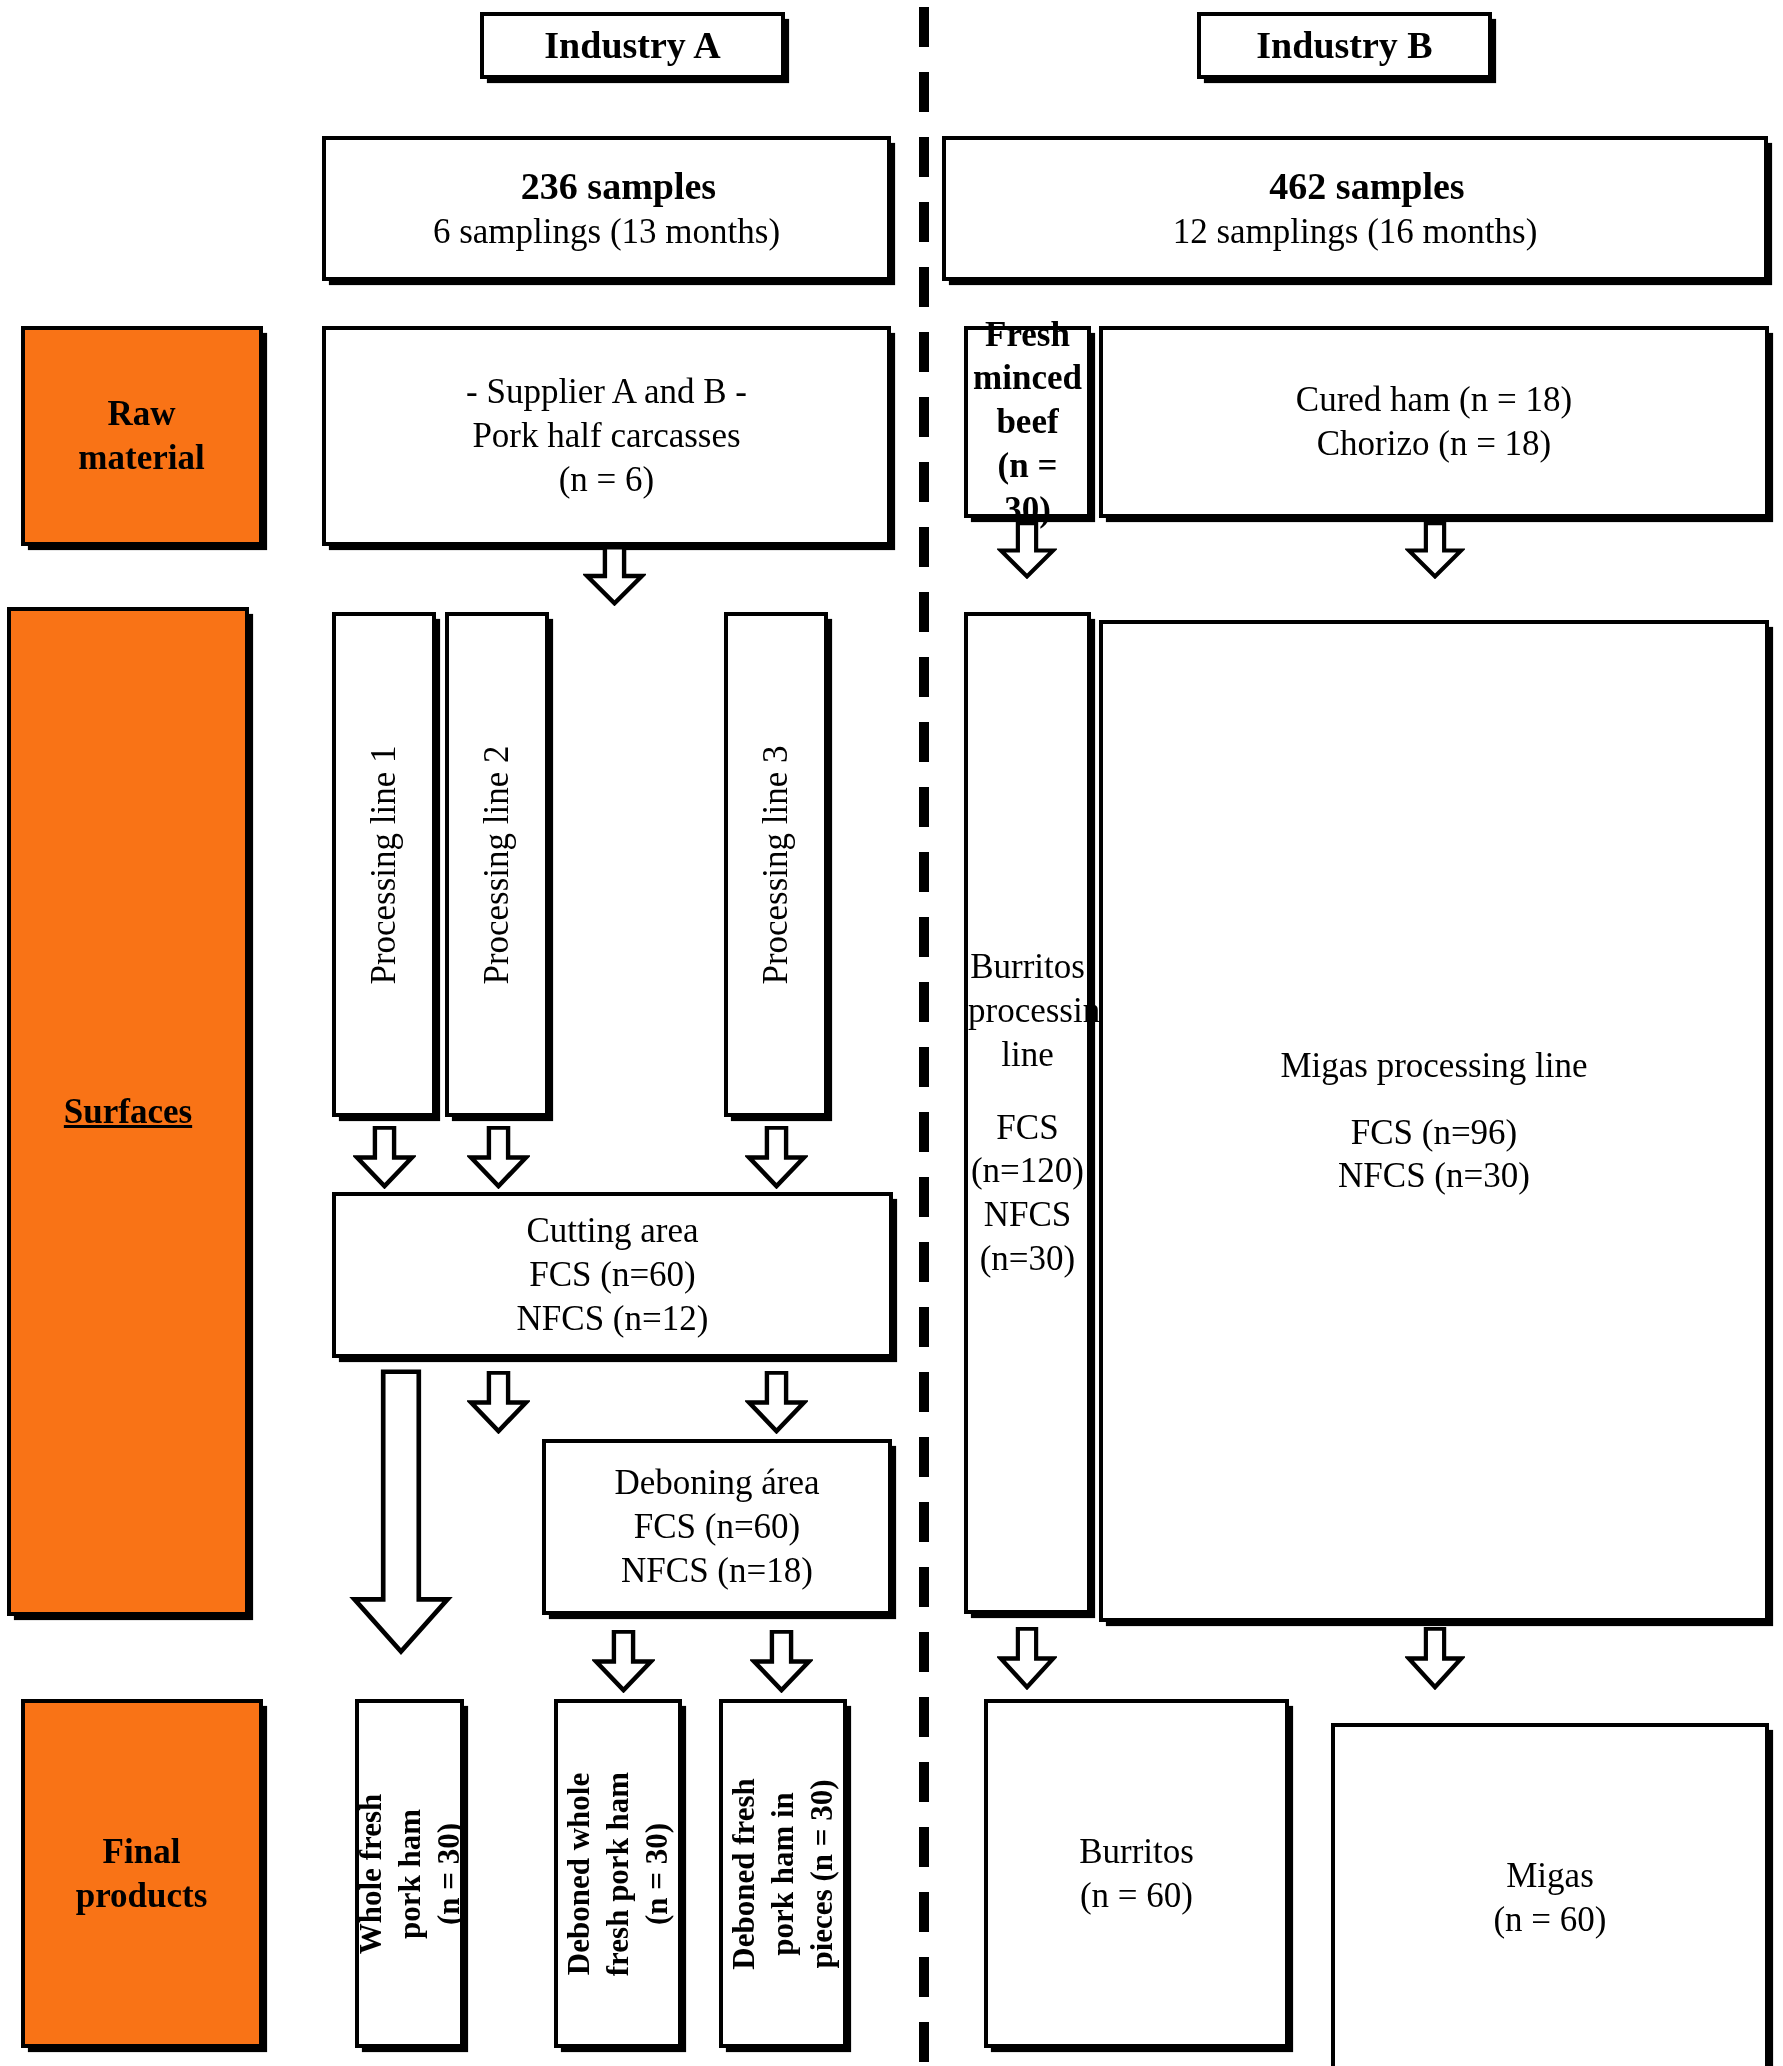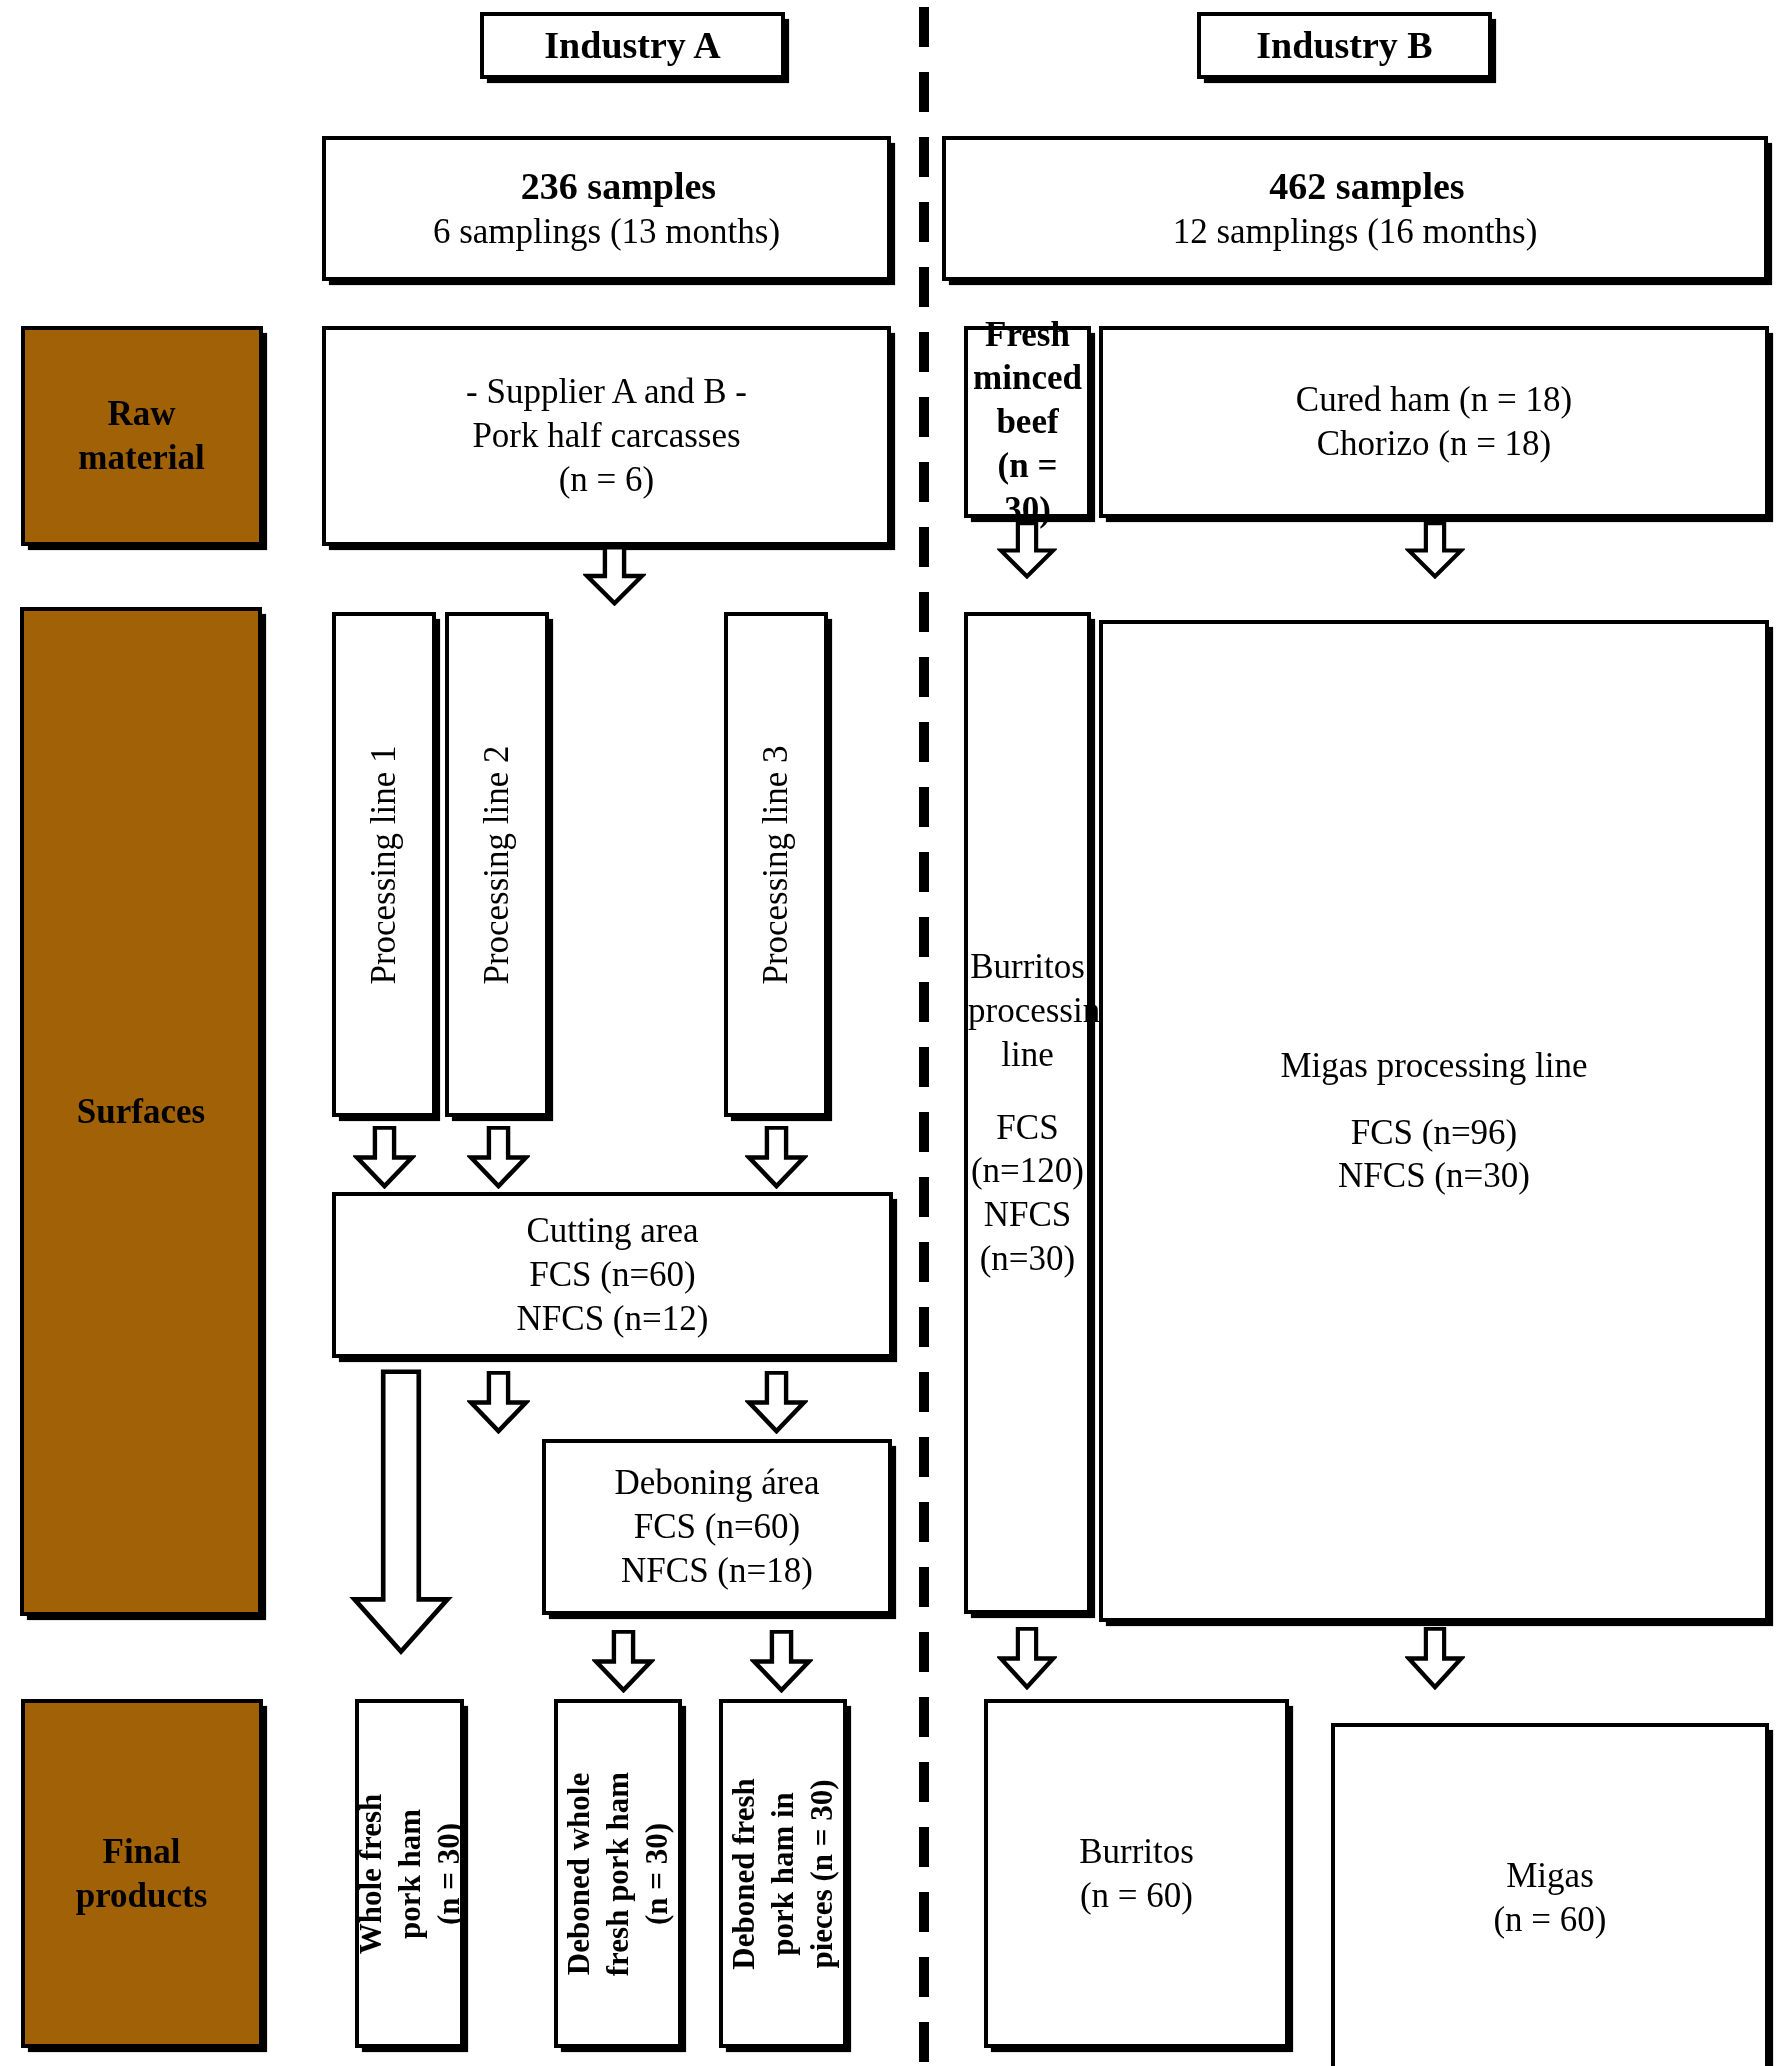--- a/index.html
+++ b/index.html
@@ -12,21 +12,21 @@
     border:4.1px solid #000;
     background:#ffffff;
     display:flex;
     align-items:center;
     justify-content:center;
     text-align:center;
     line-height:1.25;
     box-shadow:5.5px 5.5px 0 -1.4px #000;
   }
   .box .inner{width:100%;padding:0 6.8px;}
-  .gray{background:#a16207;font-weight:bold;}
+  .gray{background:#f97316;font-weight:bold;}
   .bold{font-weight:bold;}
   .t46{font-size:31px;}
   .t52{font-size:35px;}
   .t56{font-size:38px;margin-left:24px;}
 
   
   .vbox{
     position:absolute;
     box-sizing:border-box;
     border:4.1px solid #000;
@@ -124,21 +124,21 @@
     <svg viewBox="0 0 46 44" preserveAspectRatio="none">
         <path d="M16 1 L30 1 L30 22 L43 22 L23 42 L3 22 L16 22 Z" fill="#fff" stroke="#000" stroke-width="3.2" stroke-linejoin="miter"></path>
       </svg>
   </div>
   <div class="arrow" style="left:1405px;top:522px;width:60px;height:57px;">
     <svg viewBox="0 0 46 44" preserveAspectRatio="none">
         <path d="M16 1 L30 1 L30 22 L43 22 L23 42 L3 22 L16 22 Z" fill="#fff" stroke="#000" stroke-width="3.2" stroke-linejoin="miter"></path>
       </svg>
   </div>
 
-  <div class="box gray t52" style="left:20px;top:607px;width:242px;height:1009px;">
+  <div class="box gray t52" style="left:7px;top:607px;width:242px;height:1009px;text-decoration:underline;">
     <span class="inner">Surfaces</span>
   </div>
 
   <div class="vbox" style="left:332px;top:612px;width:104px;height:505px;">
     <span class="vtext t52">Processing line 1</span>
   </div>
   <div class="vbox" style="left:445px;top:612px;width:104px;height:505px;">
     <span class="vtext t52">Processing line 2</span>
   </div>
   <div class="vbox" style="left:724px;top:612px;width:104px;height:505px;">

